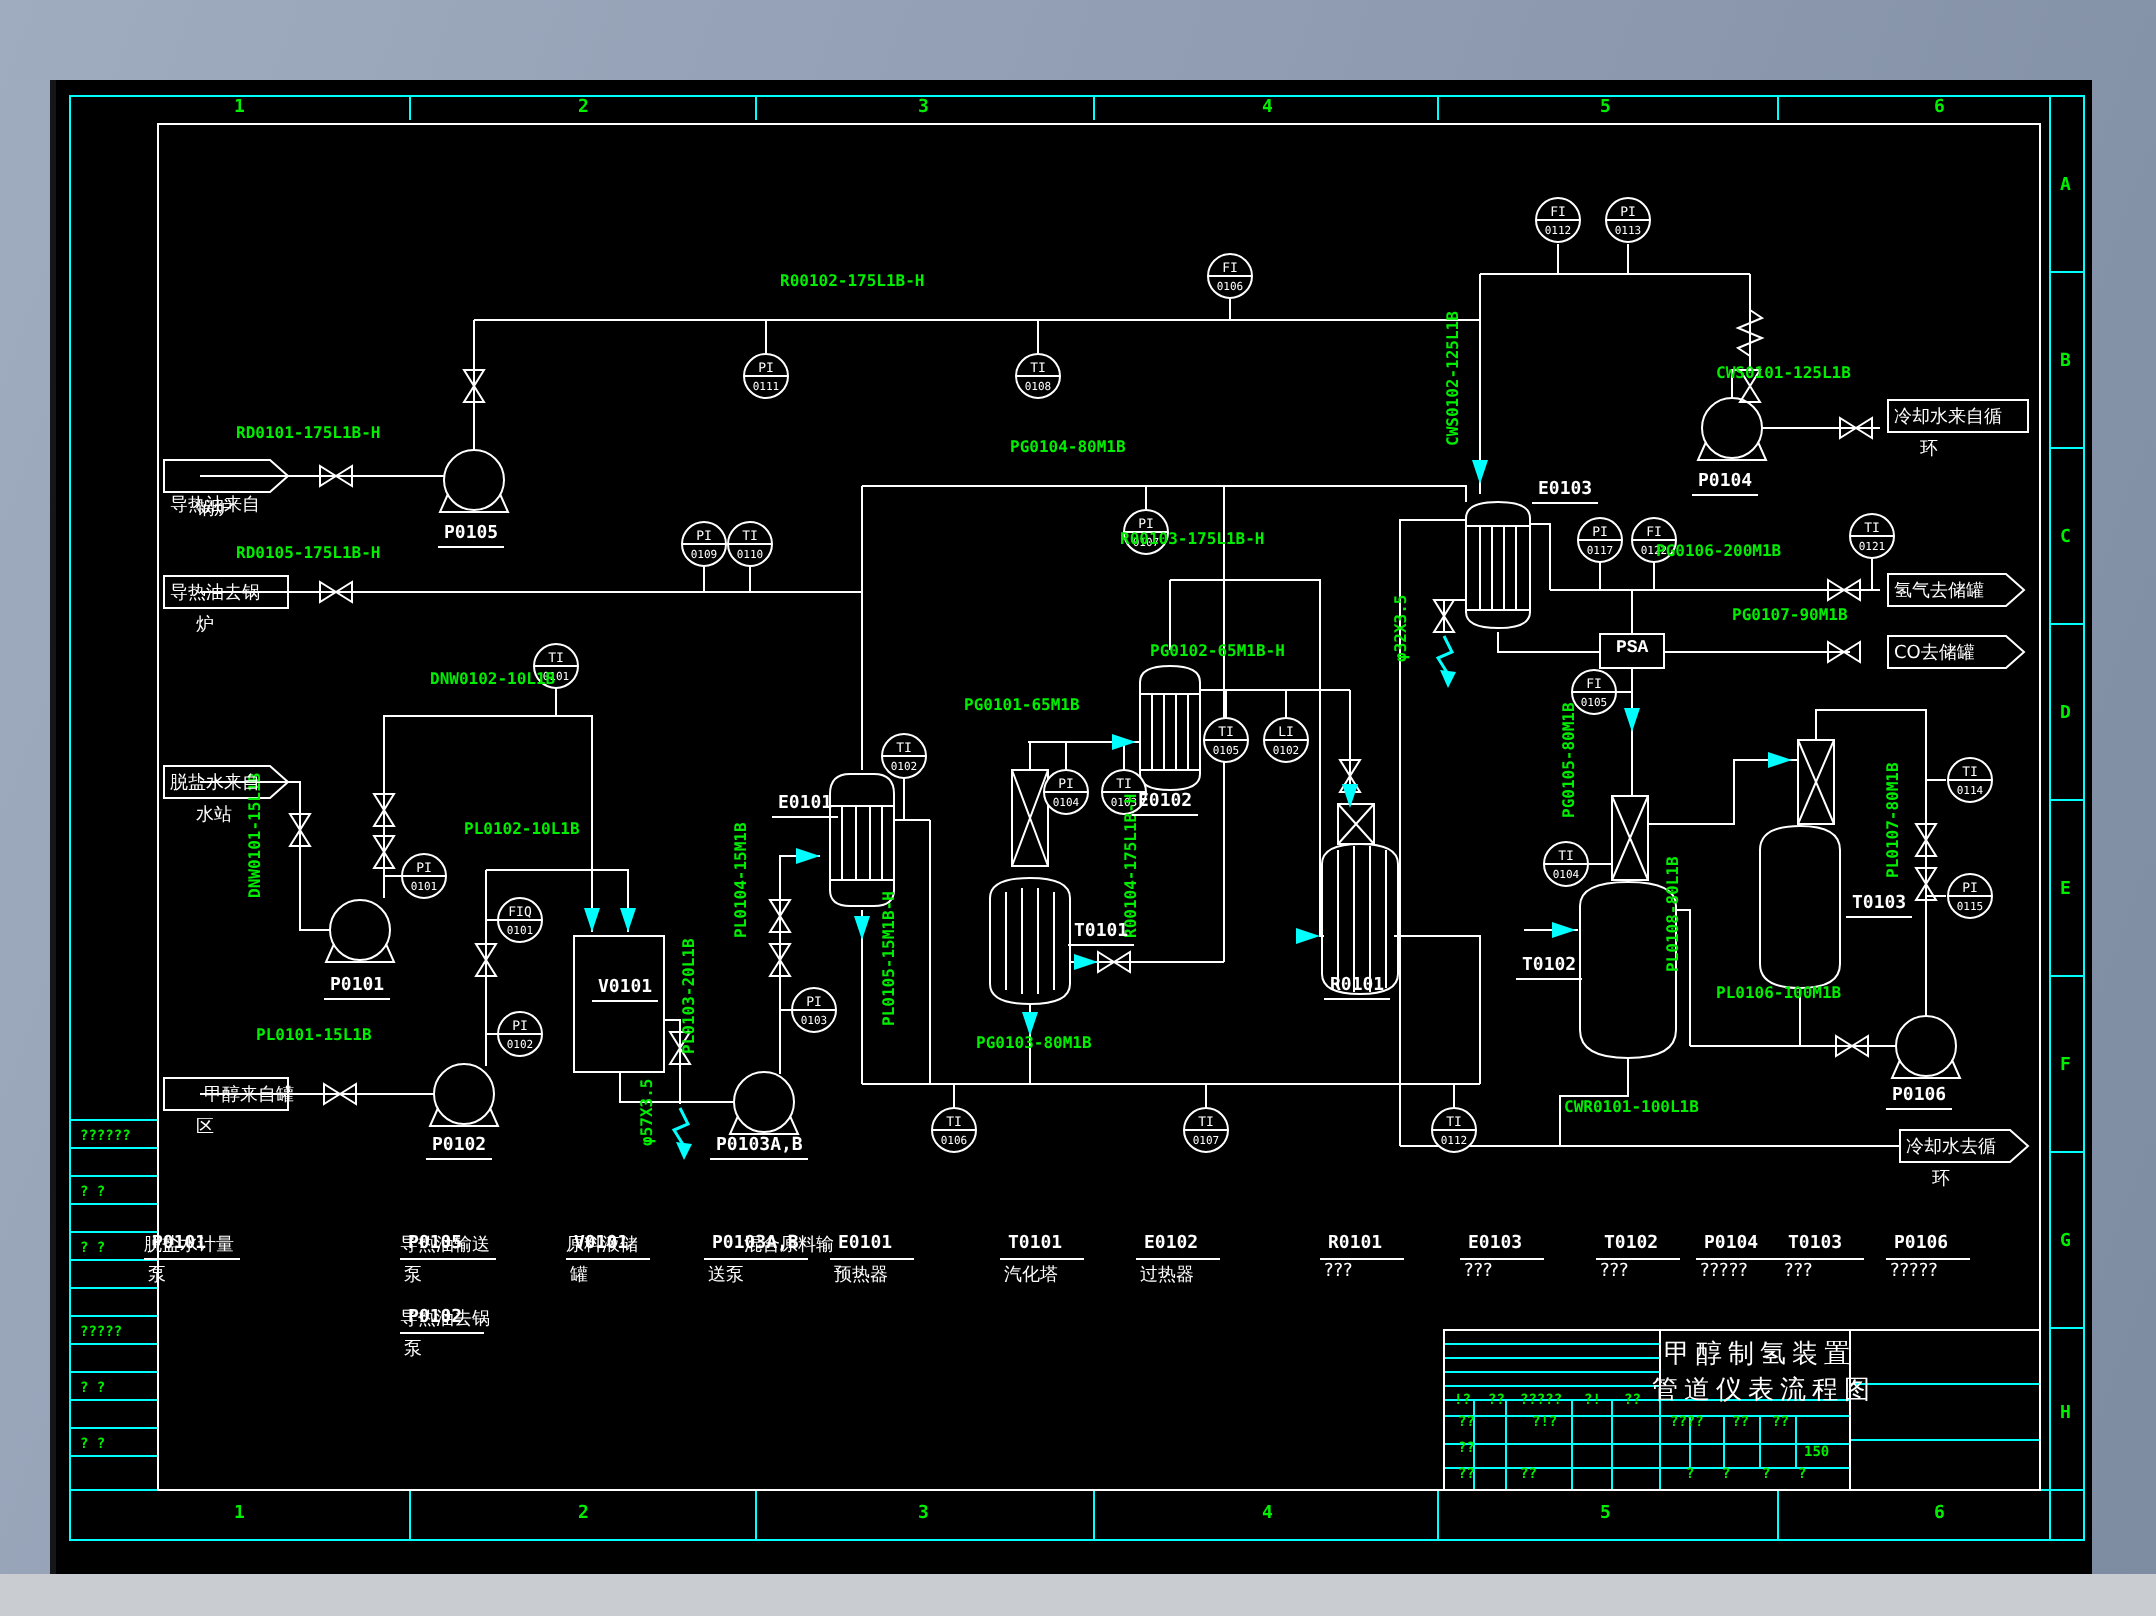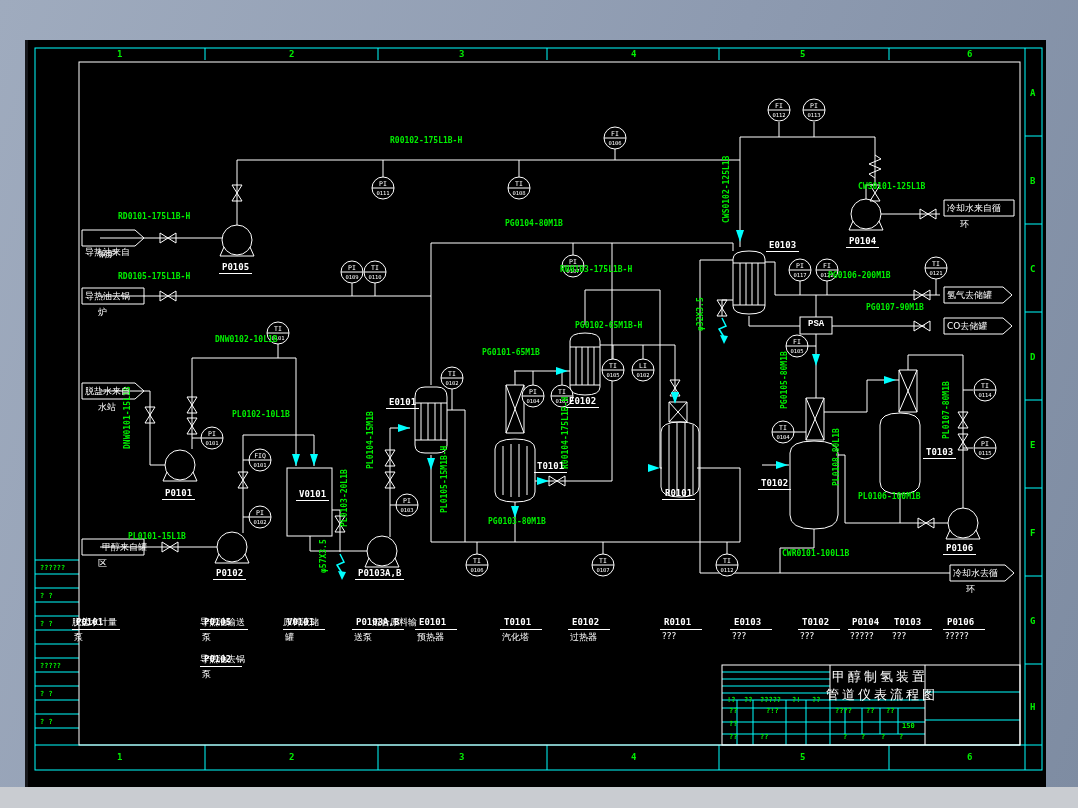--- a/index.html
+++ b/index.html
@@ -339,21 +339,21 @@
       <span class="glabel" style="left: 118px; top: 212px;">RD0101-175L1B-H</span>
       <span class="glabel" style="left: 118px; top: 272px;">RD0105-175L1B-H</span>
       <span class="glabel" style="left: 390px; top: 136px;">R00102-175L1B-H</span>
       <span class="glabel" style="left: 505px; top: 219px;">PG0104-80M1B</span>
       <span class="glabel" style="left: 560px; top: 265px;">R00103-175L1B-H</span>
       <span class="glabel" style="left: 482px; top: 348px;">PG0101-65M1B</span>
       <span class="glabel" style="left: 575px; top: 321px;">PG0102-65M1B-H</span>
       <span class="glabel" style="left: 488px; top: 517px;">PG0103-80M1B</span>
       <span class="glabel" style="left: 215px; top: 335px;">DNW0102-10L1B</span>
       <span class="glabel" style="left: 232px; top: 410px;">PL0102-10L1B</span>
-      <span class="glabel" style="left: 128px; top: 532px; text-align: center;">PL0101-15L1B</span>
+      <span class="glabel" style="left: 128px; top: 513px; text-align: center;">PL0101-15L1B</span>
       <span class="glabel" style="left: 858px; top: 182px;">CWS0101-125L1B</span>
       <span class="glabel" style="left: 828px; top: 271px;">PG0106-200M1B</span>
       <span class="glabel" style="left: 866px; top: 303px;">PG0107-90M1B</span>
       <span class="glabel" style="left: 858px; top: 492px;">PL0106-100M1B</span>
       <span class="glabel" style="left: 782px; top: 549px;">CWR0101-100L1B</span>
       <span class="vlabel" style="left: 132px; top: 440px;">DNW0101-15L1B</span>
       <span class="vlabel" style="left: 349px; top: 518px;">PL0103-20L1B</span>
       <span class="vlabel" style="left: 375px; top: 460px;">PL0104-15M1B</span>
       <span class="vlabel" style="left: 449px; top: 504px;">PL0105-15M1B-H</span>
       <span class="vlabel" style="left: 570px; top: 460px;">R00104-175L1B-H</span>

